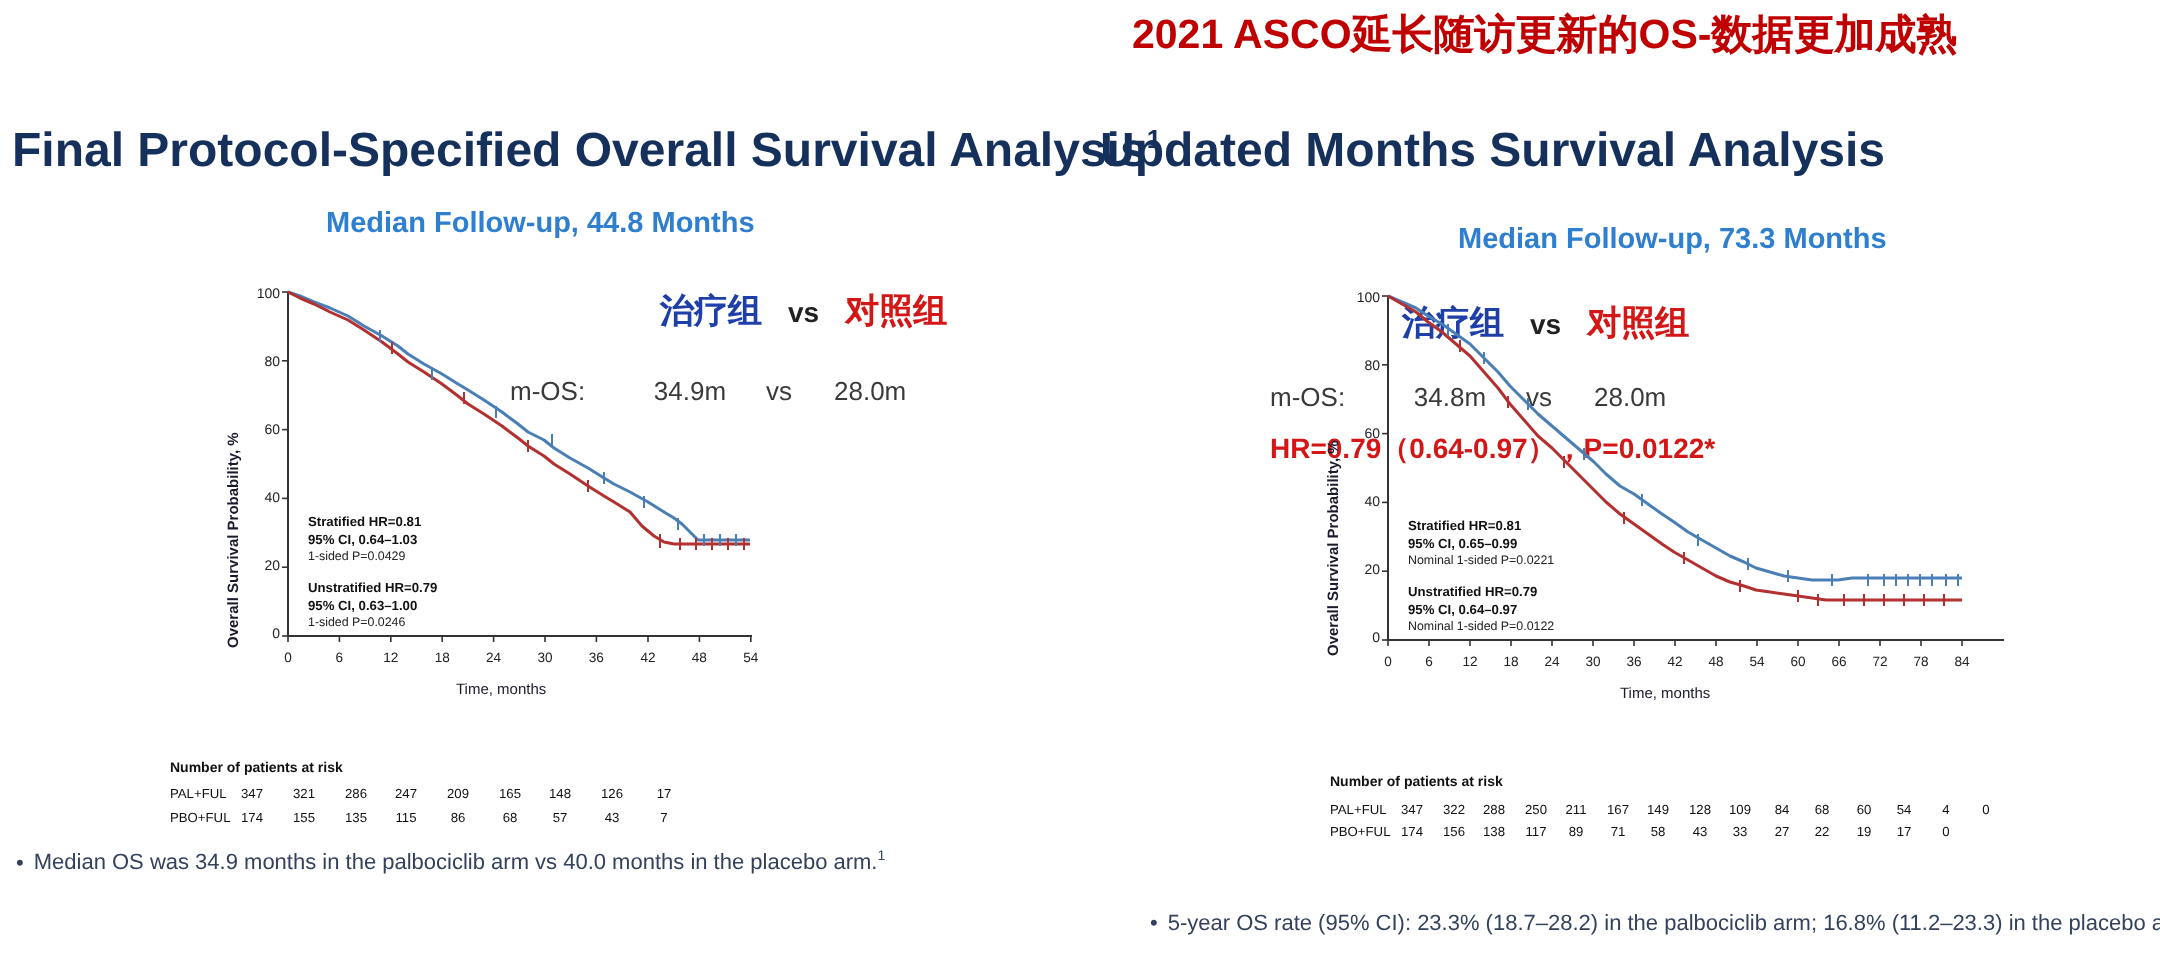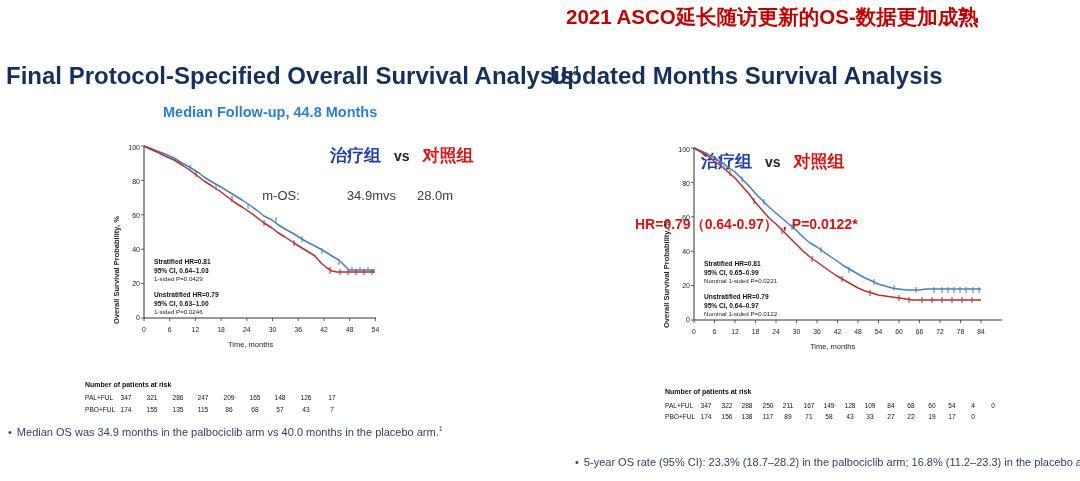--- a/index.html
+++ b/index.html
@@ -44,22 +44,22 @@
 
   
   .vs-row{position:absolute;white-space:nowrap;font-weight:bold;}
   .vs-row .trt{color:#1f3fa8;font-size:17px;}
   .vs-row .vs{color:#222;font-size:14px;margin:0 13px;}
   .vs-row .ctl{color:#d31616;font-size:17px;}
   .panel-left  .vs-row{left:330px;top:144px;}
   .panel-right .vs-row{left:161px;top:150px;}
 
   .stat-line{position:absolute;white-space:nowrap;color:#3a3a3a;font-size:13px;}
-  .stat-line .lbl{display:inline-block;width:52px;text-align:center;}
-  .stat-line .v1{display:inline-block;width:76px;text-align:right;}
+  .stat-line .lbl{display:inline-block;width:52px;}
+  .stat-line .v1{display:inline-block;width:76px;text-align:center;}
   .stat-line .mid{display:inline-block;width:34px;}
   .panel-left  .stat-mos{left:255px;top:188px;}
   .panel-right .stat-mos{left:95px;top:191px;}
 
   .stat-hr{position:absolute;white-space:nowrap;font-size:13.5px;}
   .panel-left  .stat-hr{left:255px;top:215px;color:#3a3a3a;}
   .panel-right .stat-hr{left:95px;top:216px;color:#d31616;font-weight:bold;font-size:14px;}
 
   
   .chart{position:absolute;}
@@ -238,25 +238,29 @@
     </div>
 
     <div class="bullet" style="left:8px;top:425px;">
       <span class="dot">•</span><span>Median OS was 34.9 months in the palbociclib arm vs 40.0 months in the placebo arm.</span><sup>1</sup>
     </div>
   </div>
 
   <div class="panel panel-right">
 
     <div class="panel-title">Updated Months Survival Analysis</div>
+    <div class="panel-sub">Median Follow-up, 73.3 Months</div>
 
     <div class="vs-row">
       <span class="trt">治疗组</span><span class="vs">vs</span><span class="ctl">对照组</span>
     </div>
 
+    <div class="stat-line stat-mos">
+      <span class="lbl">m-OS:</span><span class="v1">34.8m</span><span class="mid">vs</span><span>28.0m</span>
+    </div>
 
     <div class="stat-hr">HR=0.79（0.64-0.97），P=0.0122*</div>
 
     <div class="chart">
       <div class="ylab" style="left:0px;top:186px;">Overall Survival Probability, %</div>
 
       <div class="ytick" style="left:10px;top:4px;">100</div>
       <div class="ytick" style="left:10px;top:38px;">80</div>
       <div class="ytick" style="left:10px;top:72px;">60</div>
       <div class="ytick" style="left:10px;top:106px;">40</div>

